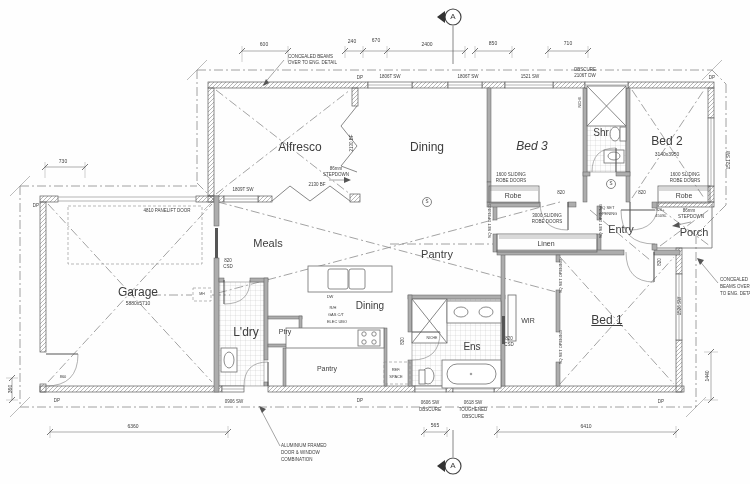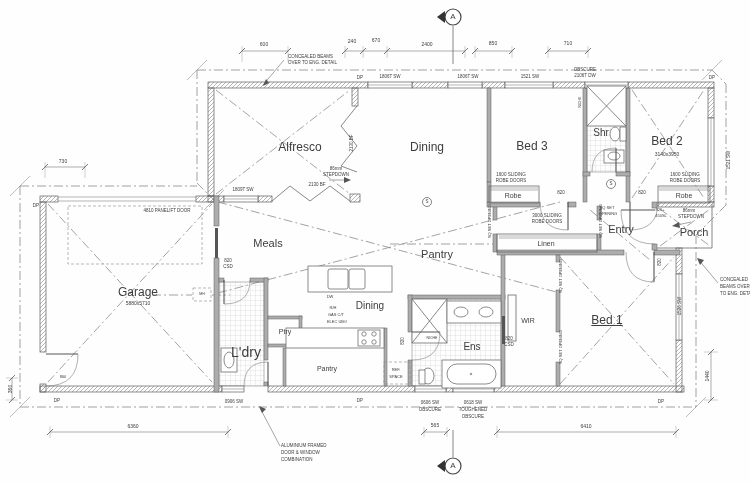--- a/index.html
+++ b/index.html
@@ -210,35 +210,35 @@
 
     <g>
       <path class="leader" d="M284,60 L263,85 M280,446 L260,408 M718,283 L698,259 M329,180 H345 M691,222 L677,225"></path>
       <path class="ahead" d="M263,86 L269,83 L266,79 Z M259,406 L266,409 L262,413 Z M697,258 L704,260 L700,265 Z M351,180 L344,177 L344,183 Z M672,226 L679,222 L680,228 Z"></path>
     </g>
   </svg>
 
   <div id="labels">
       <div class="lbl" style="left: 300px; top: 147px; font-size: 12px; transform: translate(-50%, -50%) rotate(0deg) scale(1);">Alfresco</div>
       <div class="lbl" style="left: 427px; top: 147px; font-size: 12px; transform: translate(-50%, -50%) rotate(0deg) scale(1);">Dining</div>
-      <div class="lbl" style="left: 532px; top: 146px; font-size: 12px; transform: translate(-50%, -50%) rotate(0deg) scale(1);">Bed 3</div>
+      <div class="lbl" style="left: 532px; top: 146px; font-size: 12px; transform: translate(-50%, -50%) rotate(0deg) scale(1); font-style: italic;">Bed 3</div>
       <div class="lbl" style="left: 667px; top: 141px; font-size: 12px; transform: translate(-50%, -50%) rotate(0deg) scale(1);">Bed 2</div>
       <div class="lbl" style="left: 667px; top: 154px; font-size: 10px; transform: translate(-50%, -50%) rotate(0deg) scale(0.5);">3140x3950</div>
       <div class="lbl" style="left: 601px; top: 133px; font-size: 10px; transform: translate(-50%, -50%) rotate(0deg) scale(1);">Shr</div>
       <div class="lbl" style="left: 621px; top: 229px; font-size: 11px; transform: translate(-50%, -50%) rotate(0deg) scale(1);">Entry</div>
       <div class="lbl" style="left: 694px; top: 232px; font-size: 11px; transform: translate(-50%, -50%) rotate(0deg) scale(1);">Porch</div>
       <div class="lbl" style="left: 268px; top: 243px; font-size: 11px; transform: translate(-50%, -50%) rotate(0deg) scale(1);">Meals</div>
       <div class="lbl" style="left: 437px; top: 254px; font-size: 11px; transform: translate(-50%, -50%) rotate(0deg) scale(1);">Pantry</div>
       <div class="lbl" style="left: 370px; top: 306px; font-size: 10px; transform: translate(-50%, -50%) rotate(0deg) scale(1);">Dining</div>
       <div class="lbl" style="left: 138px; top: 292px; font-size: 12px; transform: translate(-50%, -50%) rotate(0deg) scale(1);">Garage</div>
       <div class="lbl" style="left: 138px; top: 303px; font-size: 10px; transform: translate(-50%, -50%) rotate(0deg) scale(0.5);">5880x5710</div>
       <div class="lbl" style="left: 607px; top: 320px; font-size: 12px; transform: translate(-50%, -50%) rotate(0deg) scale(1); text-decoration: underline;">Bed 1</div>
       <div class="lbl" style="left: 472px; top: 347px; font-size: 10px; transform: translate(-50%, -50%) rotate(0deg) scale(1);">Ens</div>
       <div class="lbl" style="left: 528px; top: 320px; font-size: 7px; transform: translate(-50%, -50%) rotate(0deg) scale(1);">WIR</div>
-      <div class="lbl" style="left: 246px; top: 352px; font-size: 14px; transform: translate(-50%, -50%) rotate(0deg) scale(1);">L'dry</div>
+      <div class="lbl" style="left: 246px; top: 332px; font-size: 12px; transform: translate(-50%, -50%) rotate(0deg) scale(1);">L'dry</div>
       <div class="lbl" style="left: 285px; top: 331px; font-size: 7px; transform: translate(-50%, -50%) rotate(0deg) scale(1);">Ptry</div>
       <div class="lbl" style="left: 327px; top: 368px; font-size: 7px; transform: translate(-50%, -50%) rotate(0deg) scale(1);">Pantry</div>
       <div class="lbl" style="left: 546px; top: 243px; font-size: 7px; transform: translate(-50%, -50%) rotate(0deg) scale(1);">Linen</div>
       <div class="lbl" style="left: 513px; top: 195px; font-size: 7px; transform: translate(-50%, -50%) rotate(0deg) scale(1);">Robe</div>
       <div class="lbl" style="left: 684px; top: 195px; font-size: 7px; transform: translate(-50%, -50%) rotate(0deg) scale(1);">Robe</div>
       <div class="lbl" style="left: 264px; top: 44px; font-size: 10px; transform: translate(-50%, -50%) rotate(0deg) scale(0.5);">600</div>
       <div class="lbl" style="left: 352px; top: 41px; font-size: 10px; transform: translate(-50%, -50%) rotate(0deg) scale(0.5);">240</div>
       <div class="lbl" style="left: 376px; top: 40px; font-size: 10px; transform: translate(-50%, -50%) rotate(0deg) scale(0.5);">670</div>
       <div class="lbl" style="left: 427px; top: 44px; font-size: 10px; transform: translate(-50%, -50%) rotate(0deg) scale(0.5);">2400</div>
       <div class="lbl" style="left: 493px; top: 43px; font-size: 10px; transform: translate(-50%, -50%) rotate(0deg) scale(0.5);">850</div>

